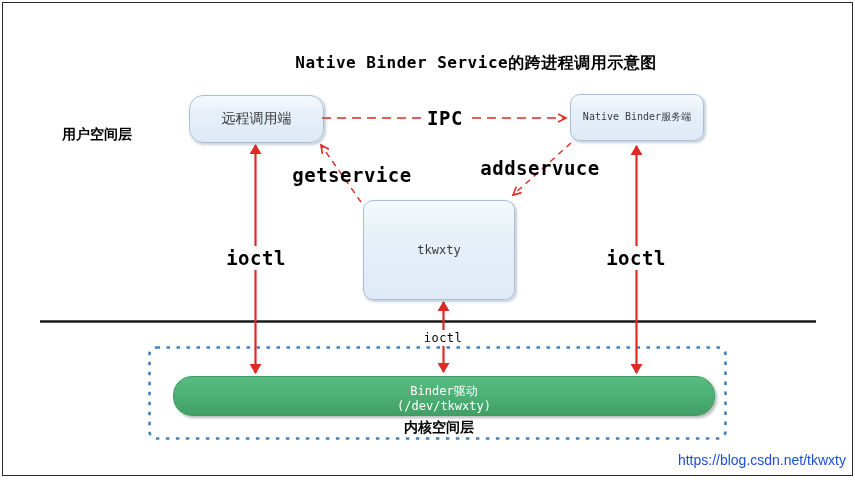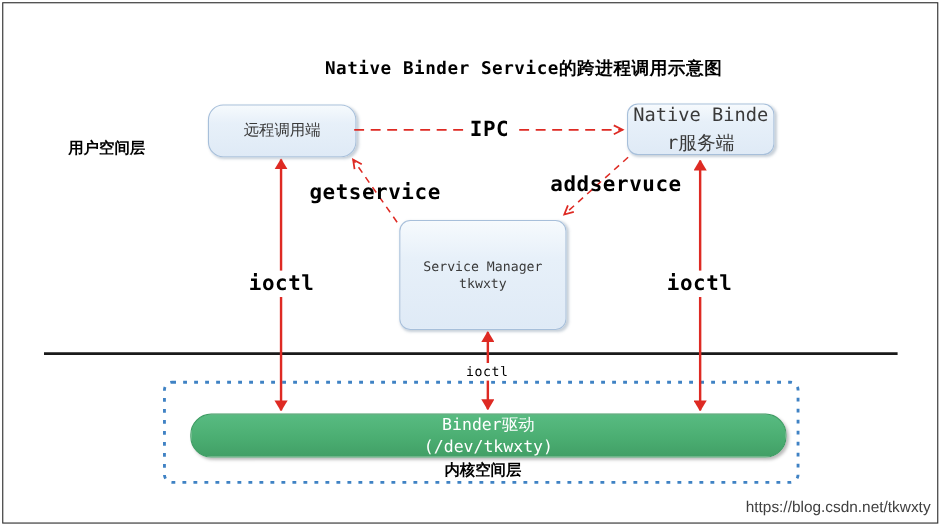--- a/index.html
+++ b/index.html
@@ -18,41 +18,41 @@
   .layer-label{font-weight:bold;font-size:14px;color:#000000;}
 
   .node{
     position:absolute;border:1px solid #a7bfda;border-radius:10px;
     background:linear-gradient(180deg,#f6fafd 0%,#e7f0f9 35%,#dfeaf6 100%);
     box-shadow:1.5px 1.5px 2.5px rgba(130,150,170,0.45);
     display:flex;flex-direction:column;align-items:center;justify-content:center;
     text-align:center;color:#3a3a3a;
   }
   .node-cn{font-size:14px;border-radius:14px;}
-  .node-mixed{font-family:"DejaVu Sans Mono","Liberation Mono",monospace;font-size:17px;line-height:1.45;word-break:break-all;}
+  .node-mixed{font-family:"DejaVu Sans Mono","Liberation Mono",monospace;font-size:10px;line-height:1.45;word-break:break-all;}
   .node-mono{font-family:"DejaVu Sans Mono","Liberation Mono",monospace;font-size:12px;line-height:1.35;}
 
   .pill{
     position:absolute;left:173px;top:376px;width:540px;height:38px;border-radius:19px;
     background:linear-gradient(180deg,#58bb81 0%,#4bae72 55%,#419f66 100%);
     border:1px solid #3e9c63;box-shadow:2px 2px 3px rgba(0,0,0,0.28);
-    display:flex;flex-direction:column;align-items:center;justify-content:flex-start;
+    display:flex;flex-direction:column;align-items:center;justify-content:flex-end;
     color:#fff;font-family:"DejaVu Sans Mono","Liberation Mono",monospace;
-    font-size:15px;line-height:1.3;text-align:center;
+    font-size:12px;line-height:1.3;text-align:center;
   }
 
   .edge-label{
     font-family:"DejaVu Sans Mono","Liberation Mono",monospace;
     font-weight:bold;font-size:19px;color:#000;letter-spacing:0.5px;
   }
   .edge-label.on-line{background:#fff;padding:1px 4px;}
   .edge-label.regular{font-weight:normal;font-size:12px;}
 
   .watermark{
-    position:absolute;right:9px;top:452px;font-size:14px;color:#404040;
+    position:absolute;right:9px;top:452px;font-size:14px;color:#1d4ed8;
     font-family:"Liberation Sans",sans-serif;
   }
   svg.overlay{position:absolute;left:0;top:0;pointer-events:none;}
 </style>
 </head>
 <body>
 
 <div class="canvas">
 
   <div class="frame"></div>
@@ -64,21 +64,20 @@
 
   <div class="node node-cn" style="left:189px;top:95px;width:133px;height:46px;">
     <span>远程调用端</span>
   </div>
 
   <div class="node node-mixed" style="left:570px;top:94px;width:134px;height:47px;padding:0 3px;box-sizing:border-box;">
     <span>Native Binder服务端</span>
   </div>
 
   <div class="node node-mono" style="left:363px;top:200px;width:150px;height:98px;">
-    <span>Service Manager</span>
     <span>tkwxty</span>
   </div>
 
   <div class="pill">
     <span>Binder驱动</span>
     <span>(/dev/tkwxty)</span>
   </div>
 
   <svg class="overlay" width="855" height="480" viewBox="0 0 855 480">
     <defs>
@@ -103,23 +102,23 @@
 
     <line x1="571" y1="143" x2="513" y2="195" stroke="#de2a23" stroke-width="1.4" stroke-dasharray="6,5" marker-end="url(#mOpenEnd)"></line>
 
     <line x1="255.5" y1="145" x2="255.5" y2="373" stroke="#de2a23" stroke-width="2.2" marker-start="url(#mSolidStart)" marker-end="url(#mSolidEnd)"></line>
     <line x1="636.5" y1="146" x2="636.5" y2="373" stroke="#de2a23" stroke-width="2.2" marker-start="url(#mSolidStart)" marker-end="url(#mSolidEnd)"></line>
     <line x1="443.5" y1="302" x2="443.5" y2="372" stroke="#de2a23" stroke-width="2.2" marker-start="url(#mSolidStart)" marker-end="url(#mSolidEnd)"></line>
   </svg>
 
   <div class="abs center-pt edge-label on-line" style="left:445px;top:118px;">IPC</div>
 
-  <div class="abs center-pt edge-label" style="left:341px;top:175px;">getservice</div>
+  <div class="abs center-pt edge-label" style="left:352px;top:175px;">getservice</div>
 
-  <div class="abs center-pt edge-label" style="left:560px;top:168px;">addservuce</div>
+  <div class="abs center-pt edge-label" style="left:540px;top:168px;">addservuce</div>
 
   <div class="abs center-pt edge-label on-line" style="left:256px;top:258px;">ioctl</div>
 
   <div class="abs center-pt edge-label on-line" style="left:636px;top:258px;">ioctl</div>
 
   <div class="abs center-pt edge-label on-line regular" style="left:443px;top:338px;">ioctl</div>
 
   <div class="watermark">https://blog.csdn.net/tkwxty</div>
 
 </div>

